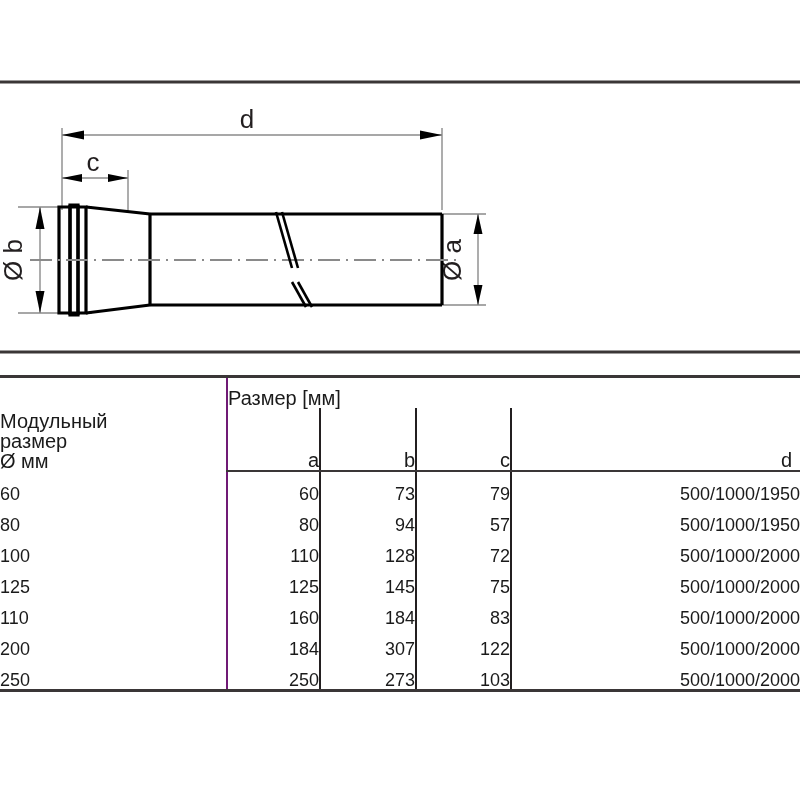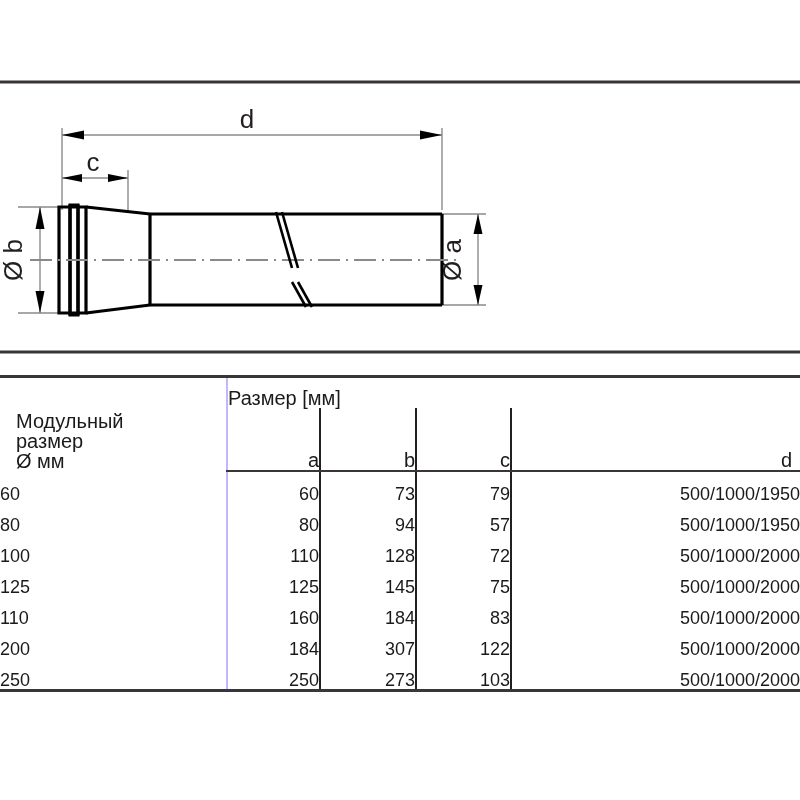--- a/index.html
+++ b/index.html
@@ -59,37 +59,37 @@
   .col-c    { width:  95px; }
   .col-d    { width: 289px; }
 
   .hdr-main-cell {
     font-weight: bold;
     font-size: 20px;
     text-align: left;
     padding-left: 8px;
     vertical-align: top;
   }
-  .hdr-main-cell .ln { display: block; margin-left: 16px; }
+  .hdr-main-cell .ln { display: block; }
   .hdr-sub-cell {
     font-weight: bold;
     font-size: 20px;
     text-align: right;
     padding-right: 13px;
     padding-bottom: 5px;
     vertical-align: bottom;
   }
   .hdr-size-cell {
     font-weight: bold;
     font-size: 20px;
     text-align: left;
     padding-left: 11px;
     vertical-align: top;
   }
-  .v-main { border-left: 2px solid #c4b5fd; }
+  .v-main { border-left: 2px solid #701a75; }
   .v-sub  { border-left: 2px solid #231f20; }
 
   .rule-top td    { border-top: 3px solid #3a3637; }
   .rule-mid td    { border-bottom: 2px solid #3a3637; }
   .rule-bottom td { border-bottom: 3px solid #3a3637; }
 
   .data-row td {
     height: 31px;
     font-size: 18px;
   }

